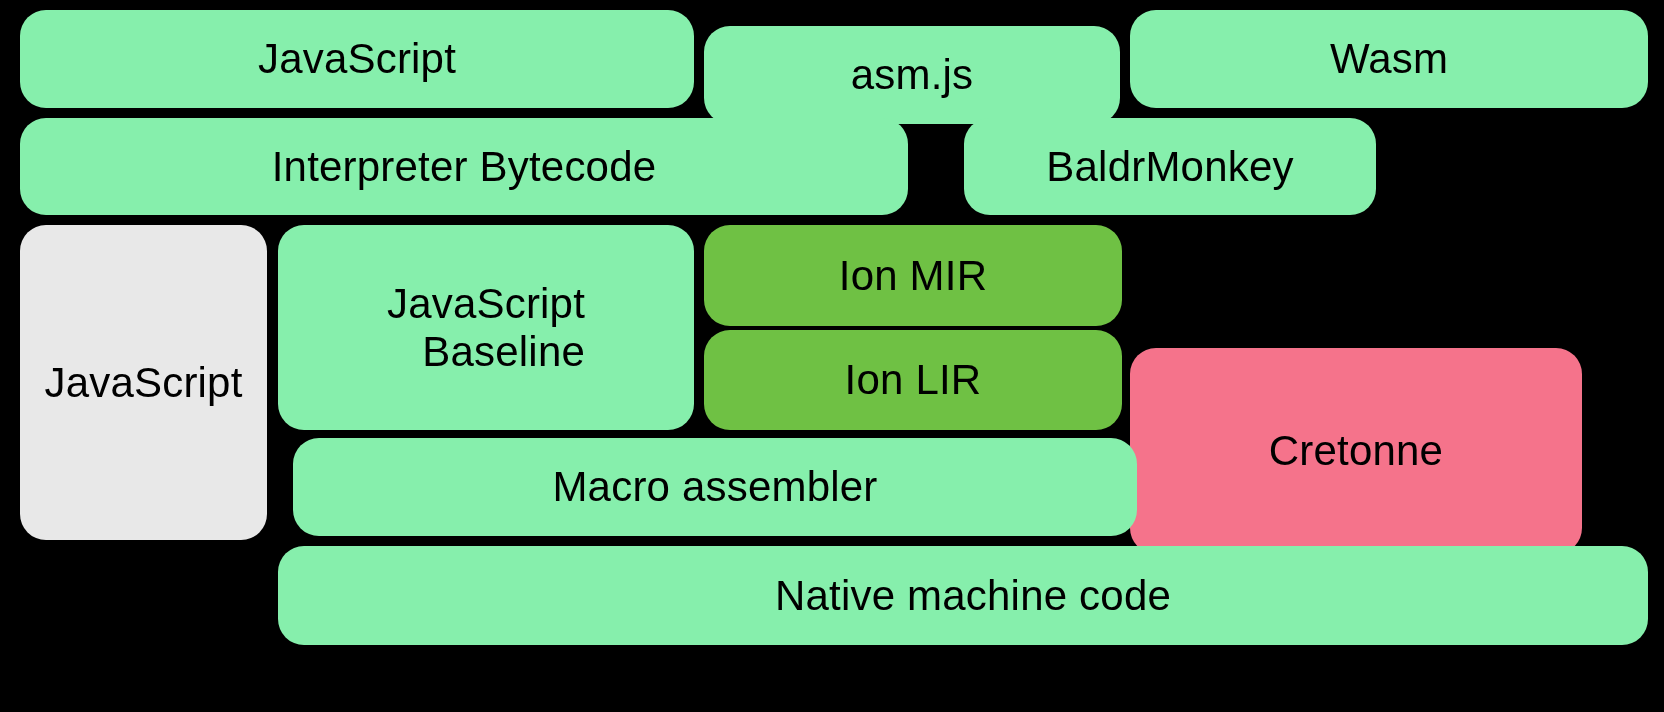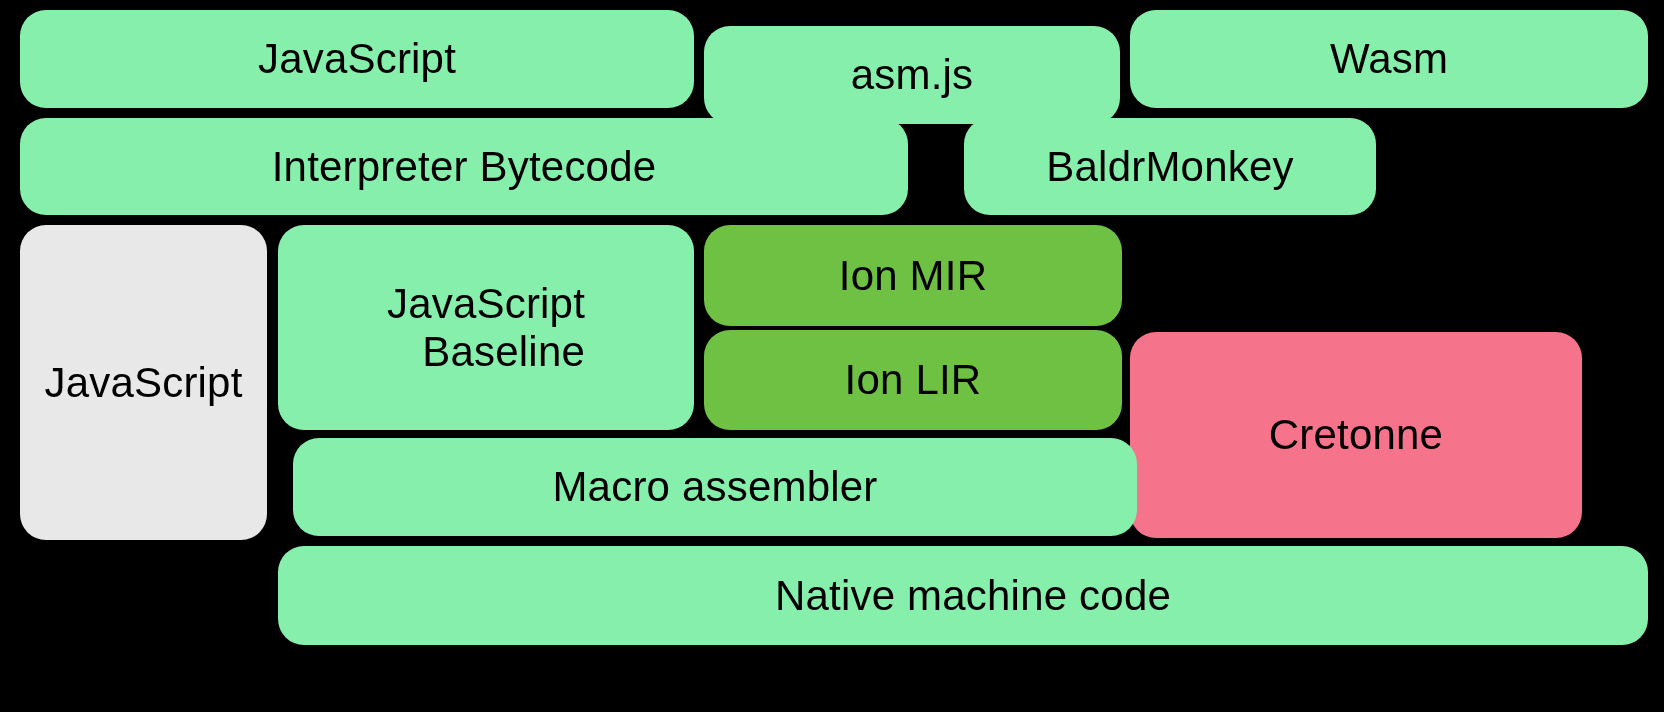--- a/index.html
+++ b/index.html
@@ -55,19 +55,19 @@
 
   <div class="node fill-gray" style="left:20px;  top:225px; width:247px; height:315px;">JavaScript</div>
 
   <div class="node fill-white" style="left:278px; top:225px; width:416px; height:205px;">JavaScript
 Baseline</div>
 
   <div class="node fill-green" style="left:704px; top:225px; width:418px; height:101px;">Ion MIR</div>
 
   <div class="node fill-green" style="left:704px; top:330px; width:418px; height:100px;">Ion LIR</div>
 
-  <div class="node fill-pink" style="left:1130px;top:332px; width:452px; height:206px;">Cretonne</div>
+  <div class="node fill-pink" style="left:1130px;top:348px; width:452px; height:206px;">Cretonne</div>
 
   <div class="node fill-white" style="left:293px; top:438px; width:844px; height:98px;">Macro assembler</div>
 
   <div class="node fill-white" style="left:278px; top:546px; width:1370px; height:99px;padding-left:30px;">Native machine code</div>
 
 </div>
 
 </body></html>

